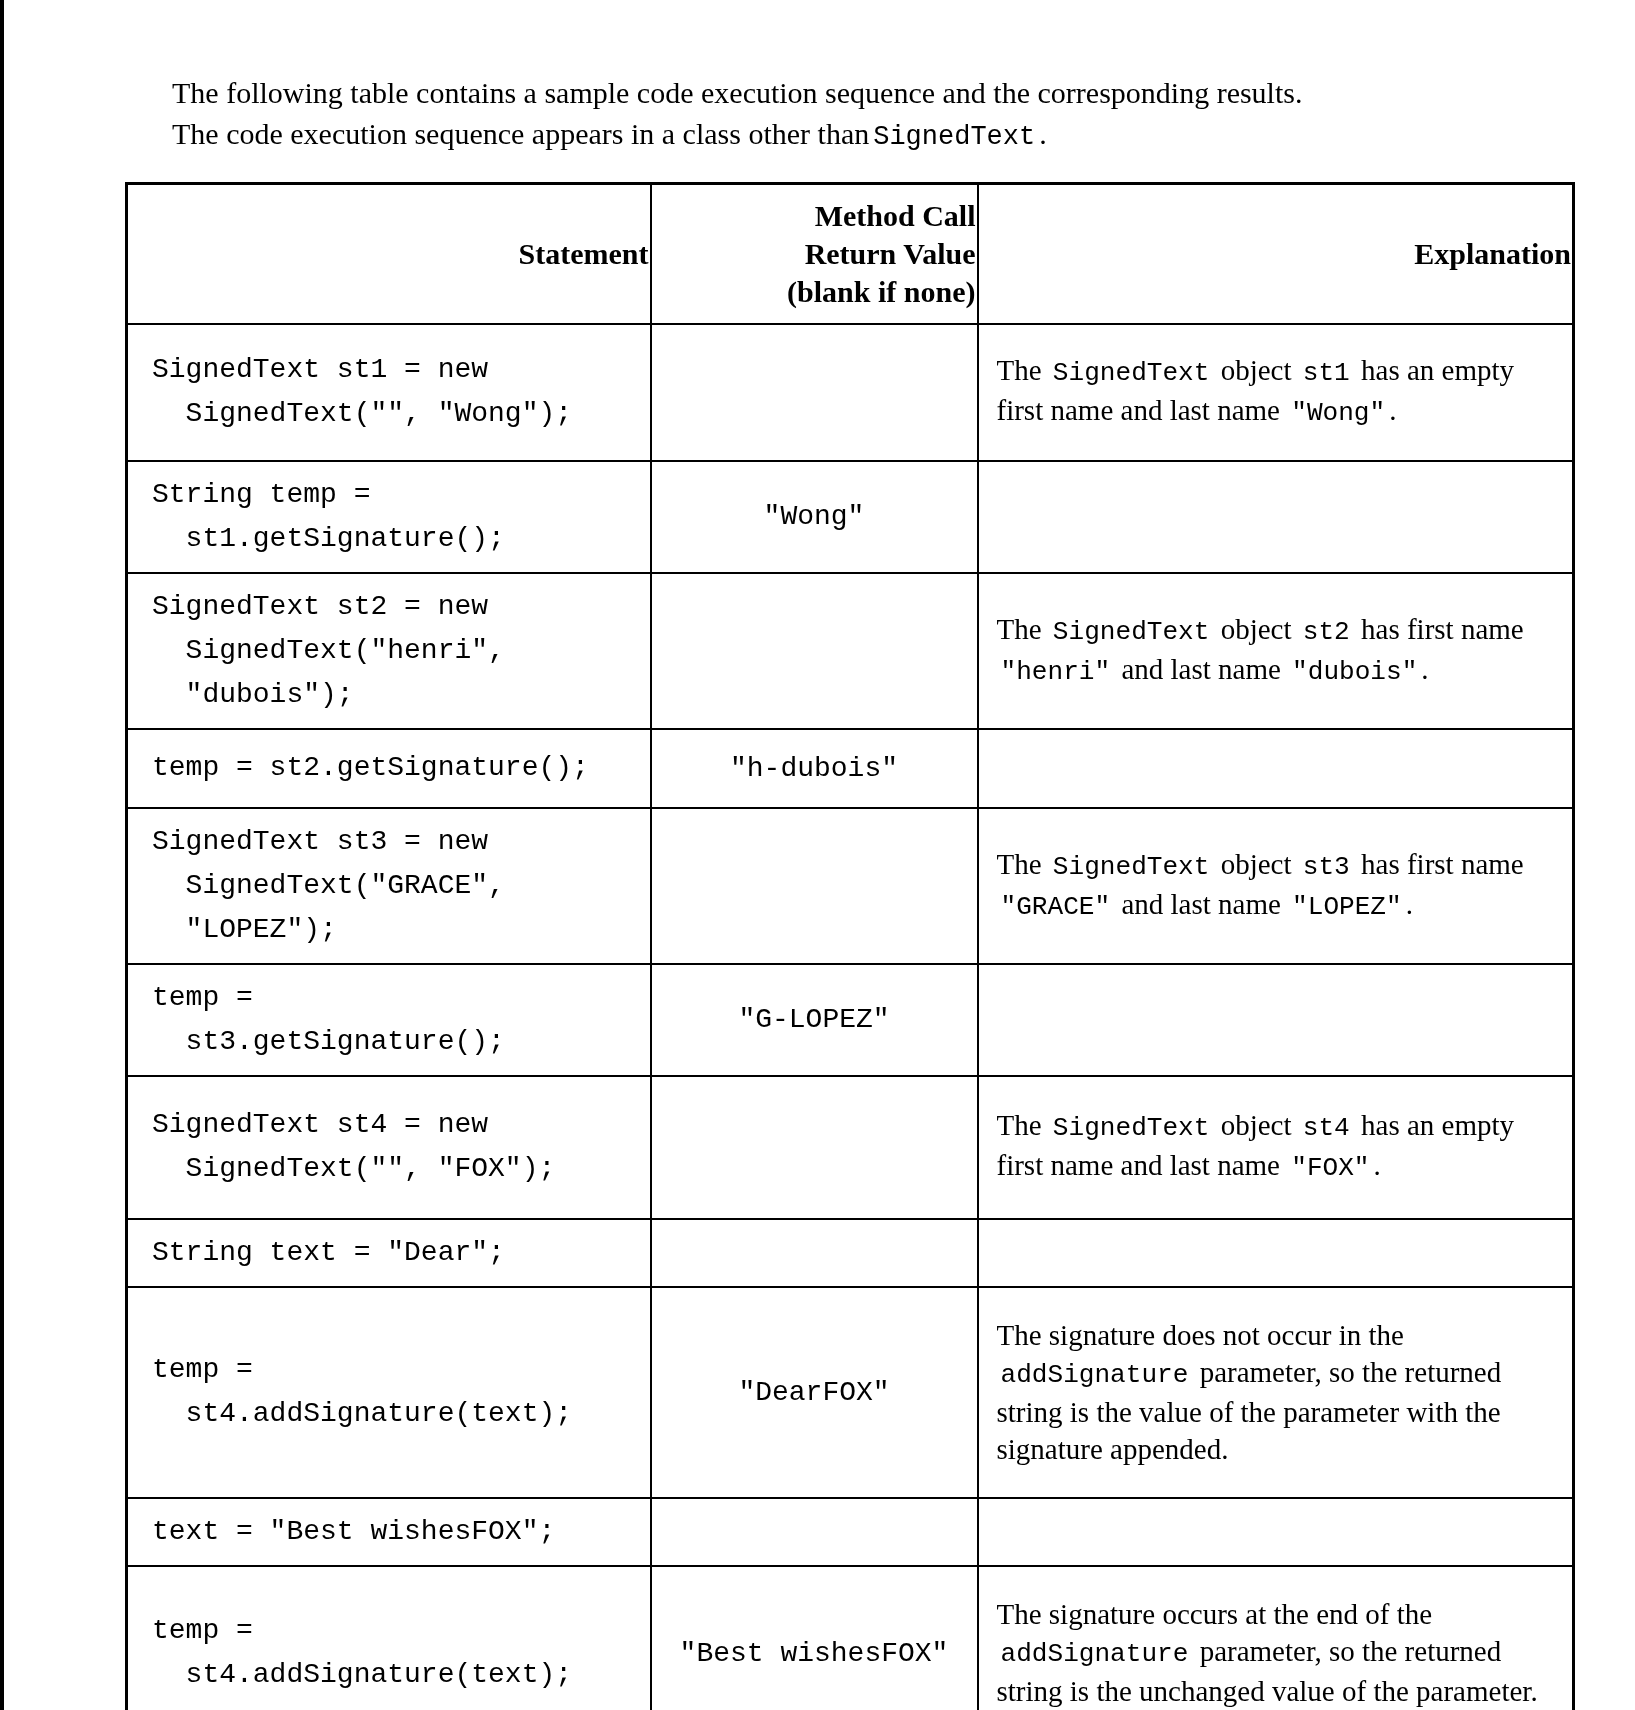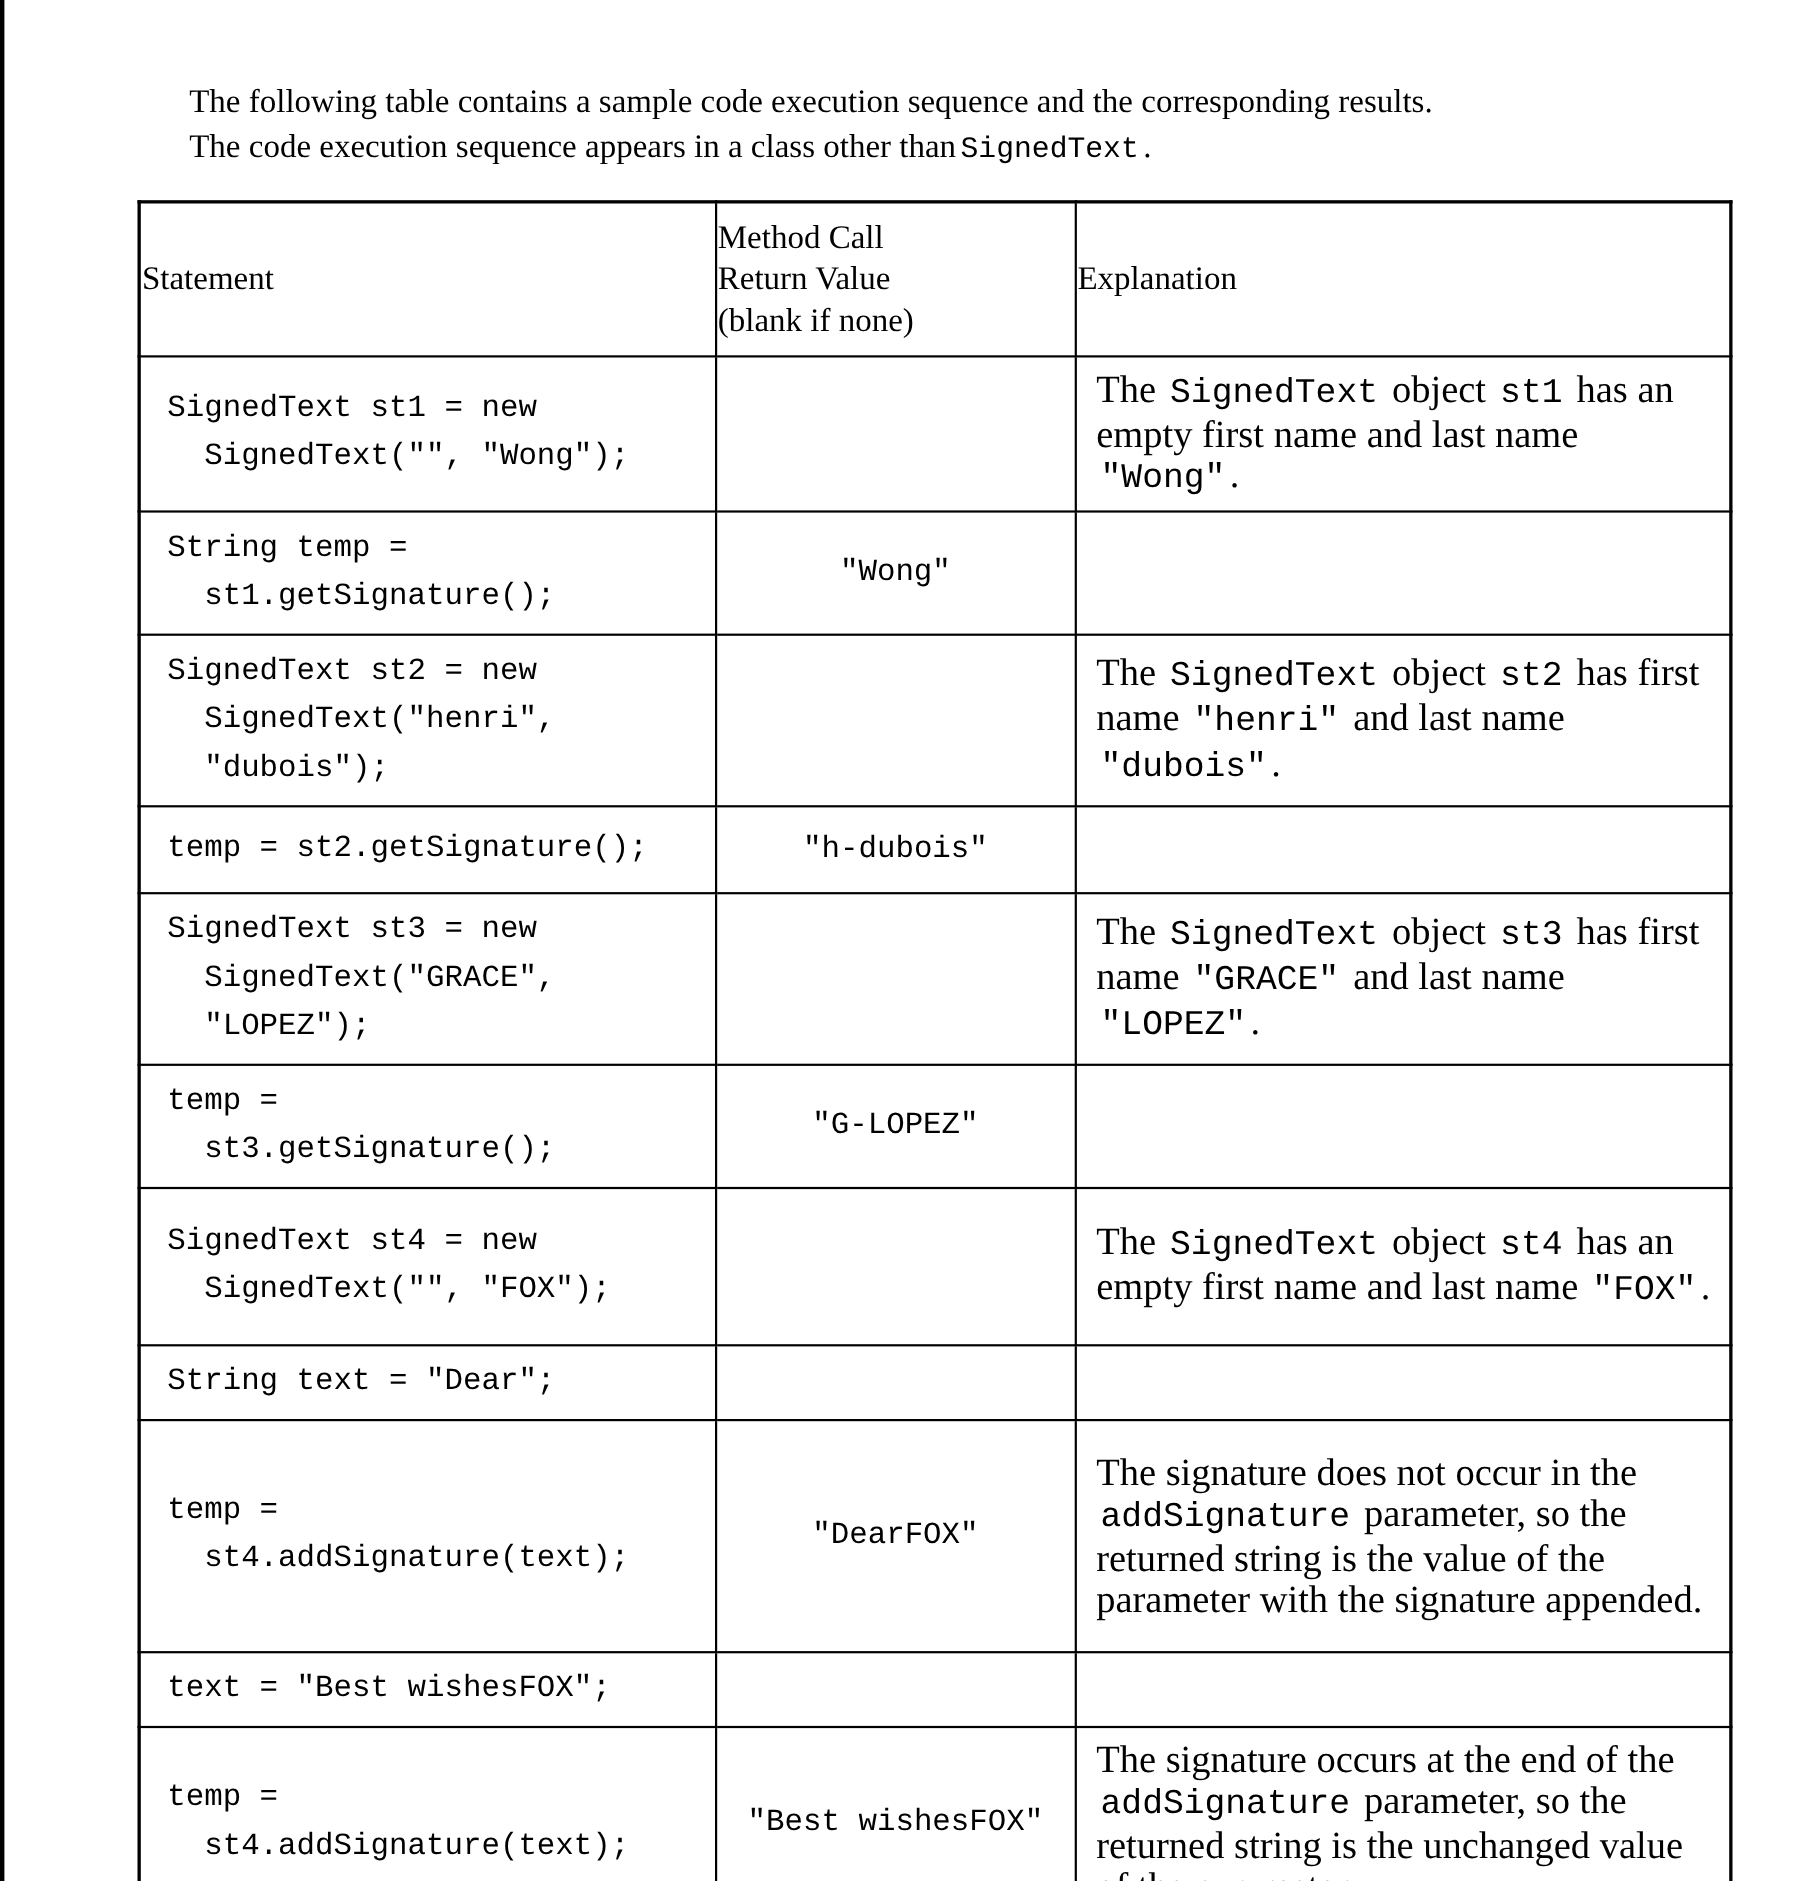--- a/index.html
+++ b/index.html
@@ -38,40 +38,40 @@
   tbody tr:nth-child(3)  { height:106px; }
   tbody tr:nth-child(4)  { height:79px;  }
   tbody tr:nth-child(5)  { height:136px; }
   tbody tr:nth-child(6)  { height:90px;  }
   tbody tr:nth-child(7)  { height:143px; }
   tbody tr:nth-child(8)  { height:65px;  }
   tbody tr:nth-child(9)  { height:211px; }
   tbody tr:nth-child(10) { height:64px;  }
   tbody tr:nth-child(11) { height:176px; }
   th {
-    font-weight:normal; font-size:30px; line-height:38px;
-    text-align:left; vertical-align:middle;
+    font-weight:bold; font-size:30px; line-height:38px;
+    text-align:right; vertical-align:middle;
     white-space:pre-line;
   }
   td.stmt { vertical-align:middle; padding-left:14px; }
   td.stmt pre {
     margin:10px;
     font-family:"Liberation Mono","DejaVu Sans Mono",monospace;
     font-size:28px; line-height:44px;
     white-space:pre;
   }
   td.ret {
     text-align:center; vertical-align:middle;
     font-family:"Liberation Mono","DejaVu Sans Mono",monospace;
     font-size:28px;
   }
   td.expl {
     vertical-align:middle;
     padding:10px 8px 10px 18px;
-    font-size:35px; line-height:37px;
+    font-size:29px; line-height:37px;
   }
 </style>
 </head>
 <body>
 
 <div class="page-edge"></div>
 
 <div class="intro">
   <div>The following table contains a sample code execution sequence and the corresponding results.</div>
   <div><span>The code execution sequence appears in a class other than</span><span class="code">SignedText</span><span>.</span></div>

